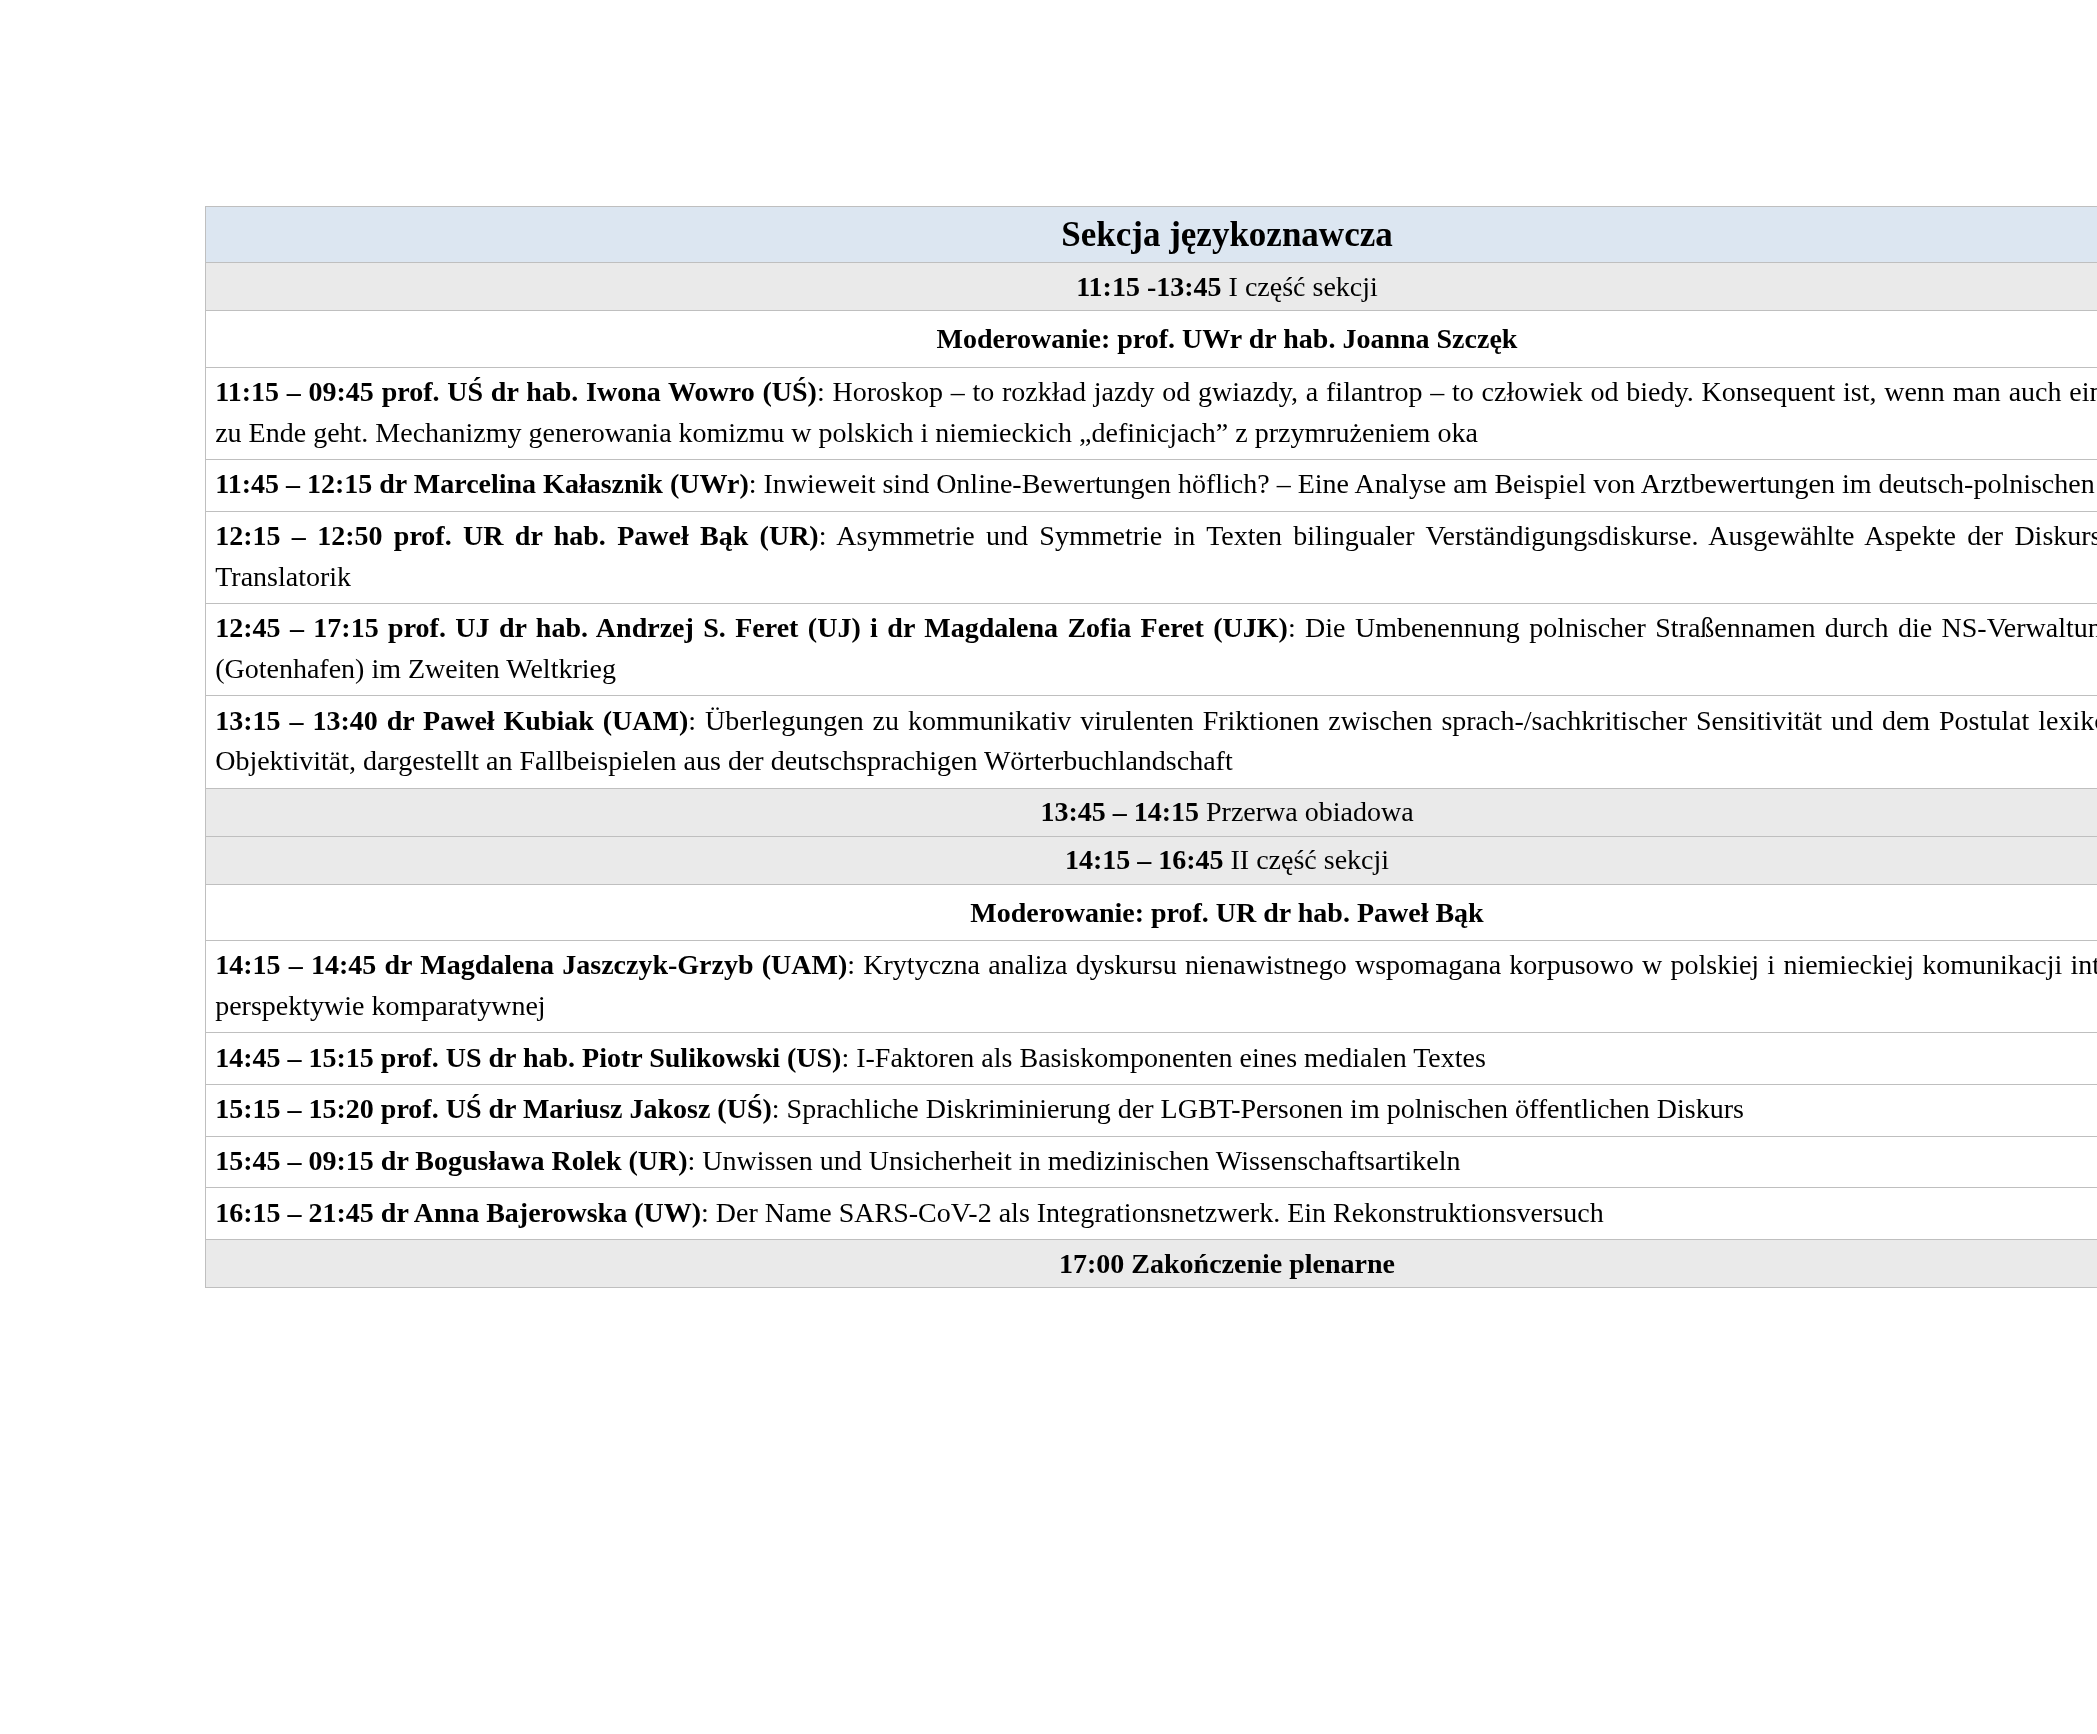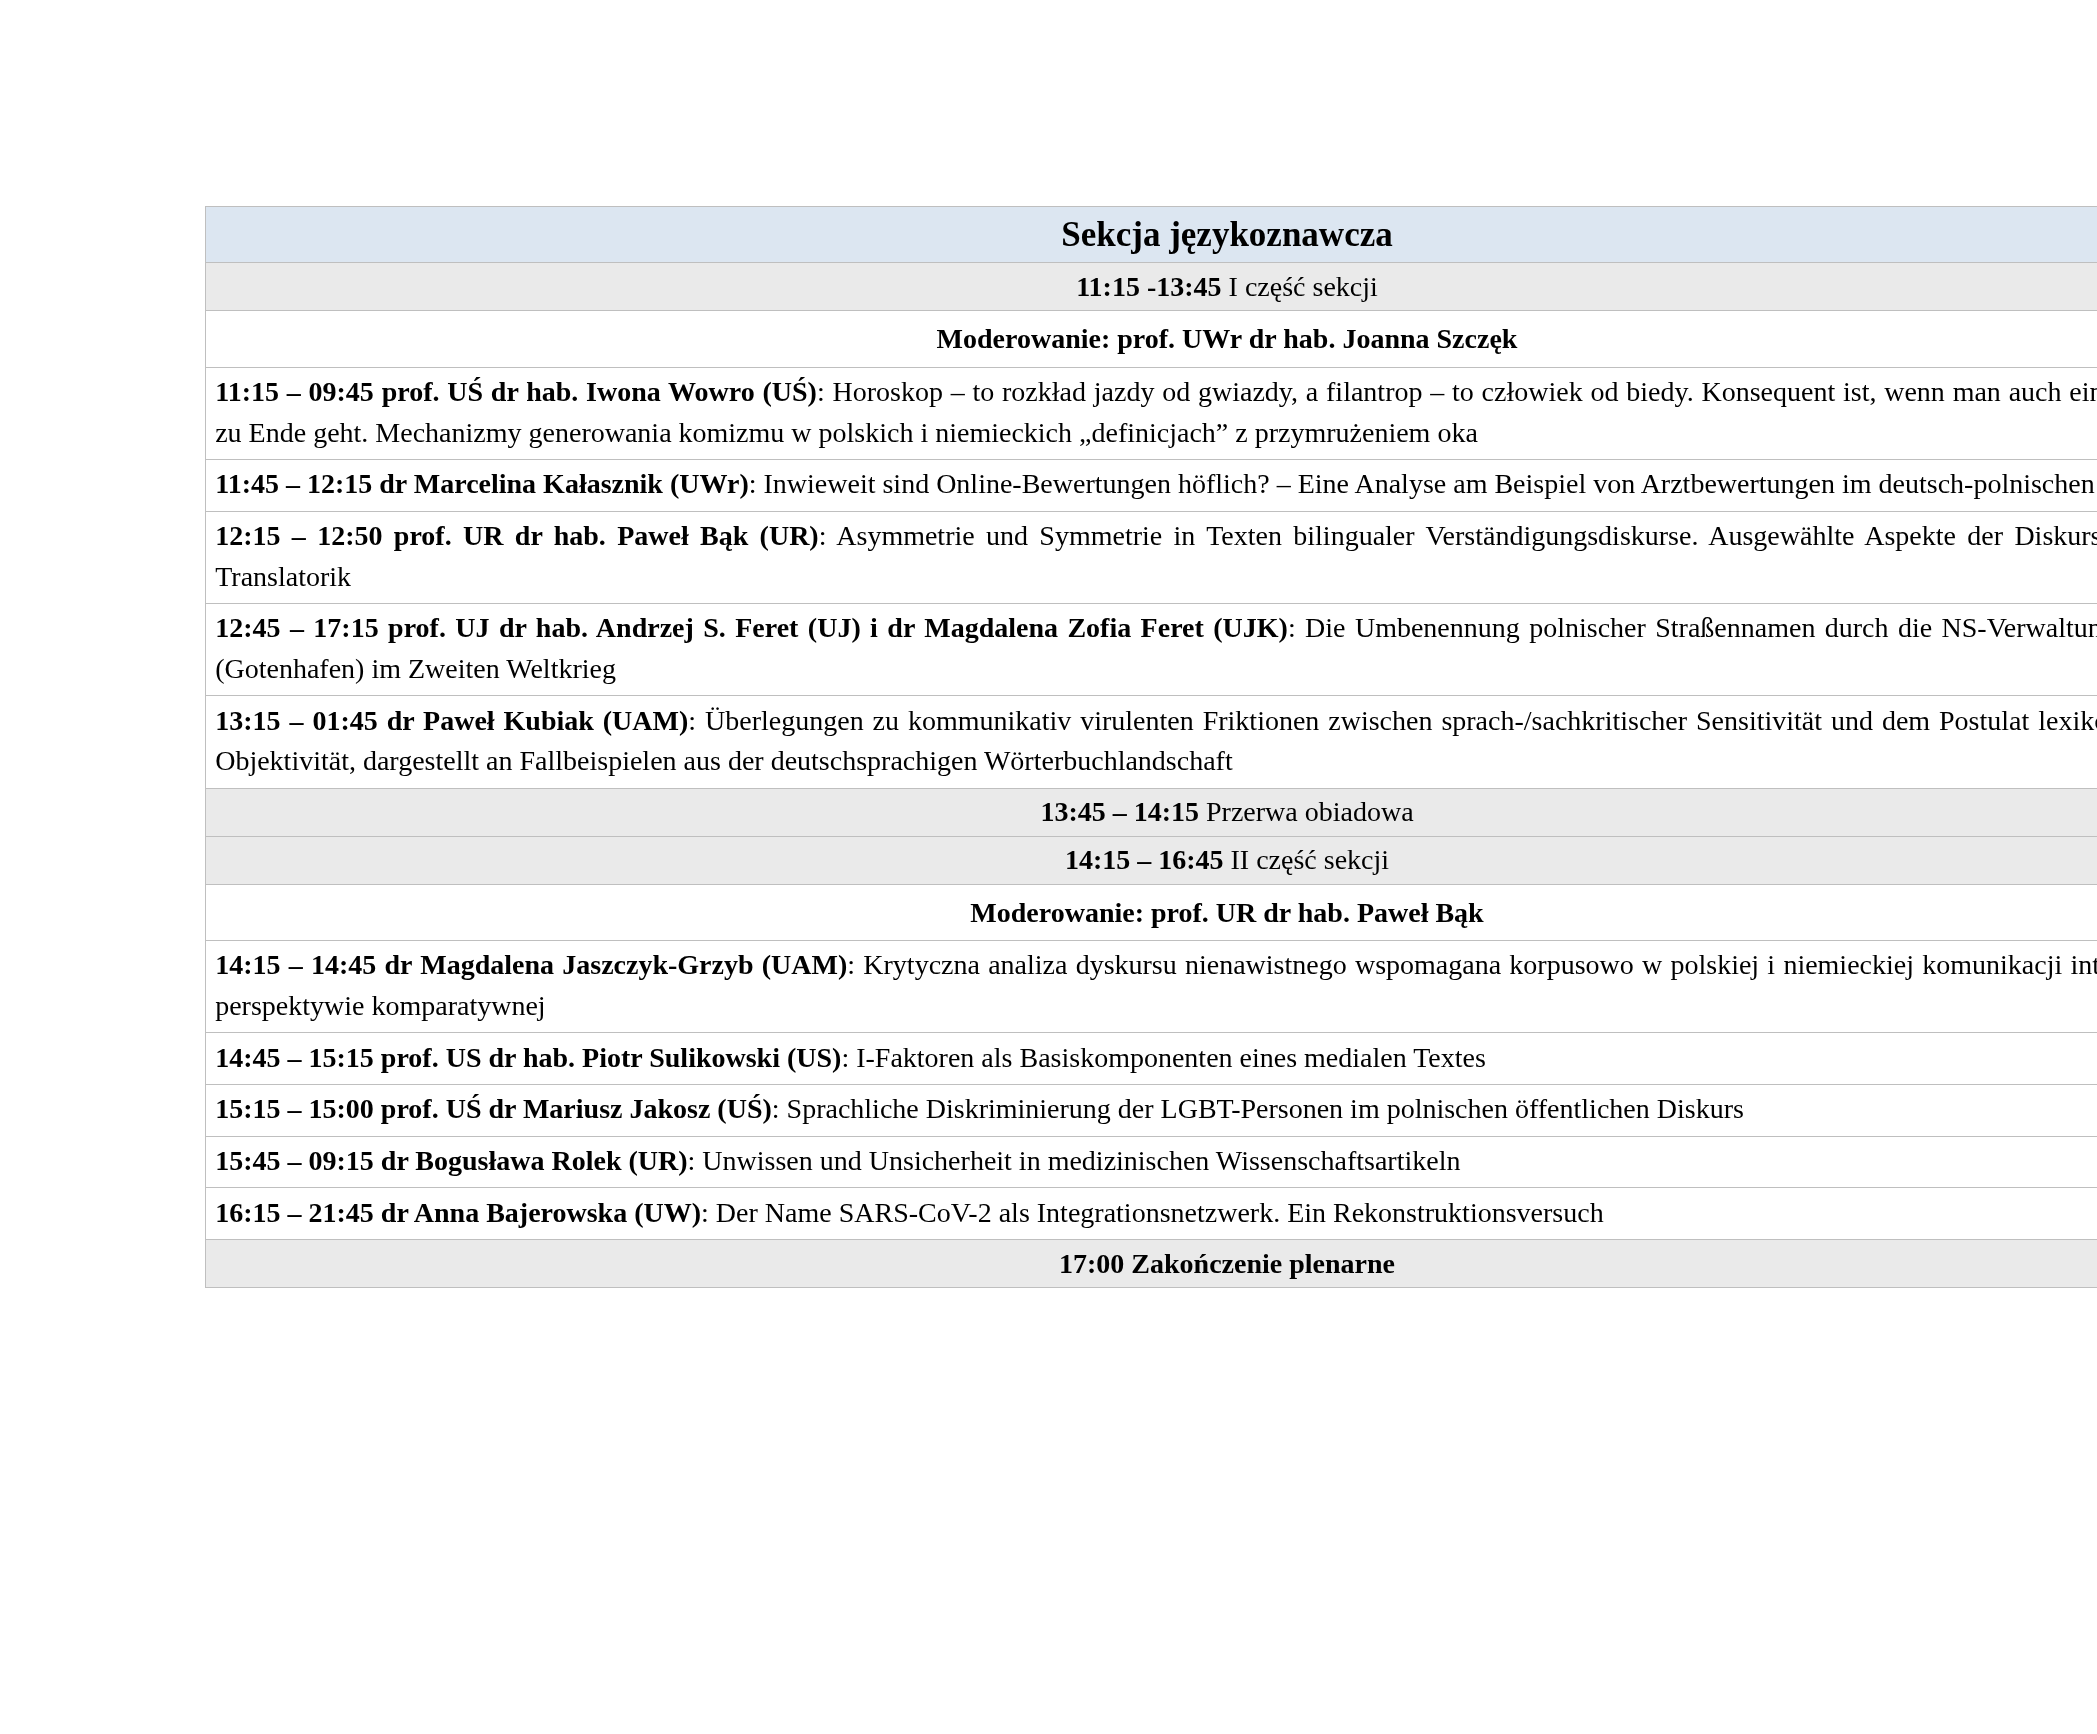--- a/index.html
+++ b/index.html
@@ -68,25 +68,25 @@
 <div class="page">
   <div class="section-table" id="section-table">
     <div class="trow title-row">Sekcja językoznawcza</div>
 
   <div class="trow band"><span class="b">11:15 -13:45</span><span> I część sekcji</span></div>
       <div class="trow moderation"><span class="b">Moderowanie: prof. UWr dr hab. Joanna Szczęk</span><span></span></div>
       <div class="trow session"><span class="b">11:15 – 09:45 prof. UŚ dr hab. Iwona Wowro (UŚ)</span><span>: Horoskop – to rozkład jazdy od gwiazdy, a filantrop – to człowiek od biedy. Konsequent ist, wenn man auch einen Holzweg zu Ende geht. Mechanizmy generowania komizmu w polskich i niemieckich „definicjach” z przymrużeniem oka</span></div>
       <div class="trow session"><span class="b">11:45 – 12:15 dr Marcelina Kałasznik (UWr)</span><span>: Inwieweit sind Online-Bewertungen höflich? – Eine Analyse am Beispiel von Arztbewertungen im deutsch-polnischen Vergleich</span></div>
       <div class="trow session"><span class="b">12:15 – 12:50 prof. UR dr hab. Paweł Bąk (UR)</span><span>: Asymmetrie und Symmetrie in Texten bilingualer Verständigungsdiskurse. Ausgewählte Aspekte der Diskursanalyse und Translatorik</span></div>
       <div class="trow session"><span class="b">12:45 – 17:15 prof. UJ dr hab. Andrzej S. Feret (UJ) i dr Magdalena Zofia Feret (UJK)</span><span>: Die Umbenennung polnischer Straßennamen durch die NS-Verwaltung in Gdynia (Gotenhafen) im Zweiten Weltkrieg</span></div>
-      <div class="trow session"><span class="b">13:15 – 01:45 dr Paweł Kubiak (UAM)</span><span>: Überlegungen zu kommunikativ virulenten Friktionen zwischen sprach-/sachkritischer Sensitivität und dem Postulat lexikographischer Objektivität, dargestellt an Fallbeispielen aus der deutschsprachigen Wörterbuchlandschaft</span></div>
+      <div class="trow session"><span class="b">13:15 – 13:40 dr Paweł Kubiak (UAM)</span><span>: Überlegungen zu kommunikativ virulenten Friktionen zwischen sprach-/sachkritischer Sensitivität und dem Postulat lexikographischer Objektivität, dargestellt an Fallbeispielen aus der deutschsprachigen Wörterbuchlandschaft</span></div>
       <div class="trow band"><span class="b">13:45 – 14:15</span><span> Przerwa obiadowa</span></div>
       <div class="trow band"><span class="b">14:15 – 16:45</span><span> II część sekcji</span></div>
       <div class="trow moderation"><span class="b">Moderowanie: prof. UR dr hab. Paweł Bąk</span><span></span></div>
       <div class="trow session"><span class="b">14:15 – 14:45 dr Magdalena Jaszczyk-Grzyb (UAM)</span><span>: Krytyczna analiza dyskursu nienawistnego wspomagana korpusowo w polskiej i niemieckiej komunikacji internetowej w perspektywie komparatywnej</span></div>
       <div class="trow session"><span class="b">14:45 – 15:15 prof. US dr hab. Piotr Sulikowski (US)</span><span>: I-Faktoren als Basiskomponenten eines medialen Textes</span></div>
-      <div class="trow session"><span class="b">15:15 – 15:00 prof. UŚ dr Mariusz Jakosz (UŚ)</span><span>: Sprachliche Diskriminierung der LGBT-Personen im polnischen öffentlichen Diskurs</span></div>
+      <div class="trow session"><span class="b">15:15 – 15:20 prof. UŚ dr Mariusz Jakosz (UŚ)</span><span>: Sprachliche Diskriminierung der LGBT-Personen im polnischen öffentlichen Diskurs</span></div>
       <div class="trow session"><span class="b">15:45 – 09:15 dr Bogusława Rolek (UR)</span><span>: Unwissen und Unsicherheit in medizinischen Wissenschaftsartikeln</span></div>
       <div class="trow session"><span class="b">16:15 – 21:45 dr Anna Bajerowska (UW)</span><span>: Der Name SARS-CoV-2 als Integrationsnetzwerk. Ein Rekonstruktionsversuch</span></div>
       <div class="trow band"><span class="b">17:00 Zakończenie plenarne</span><span></span></div>
     </div>
 </div>
 
 
 </body></html>

